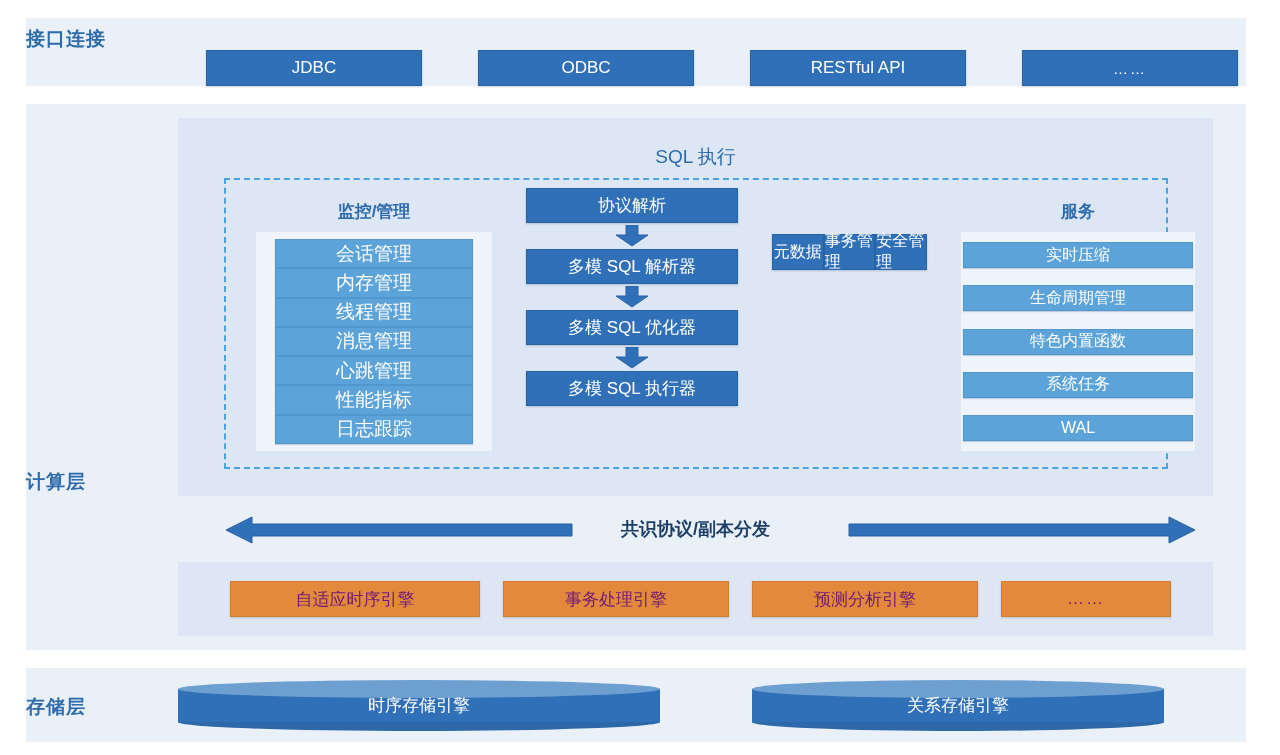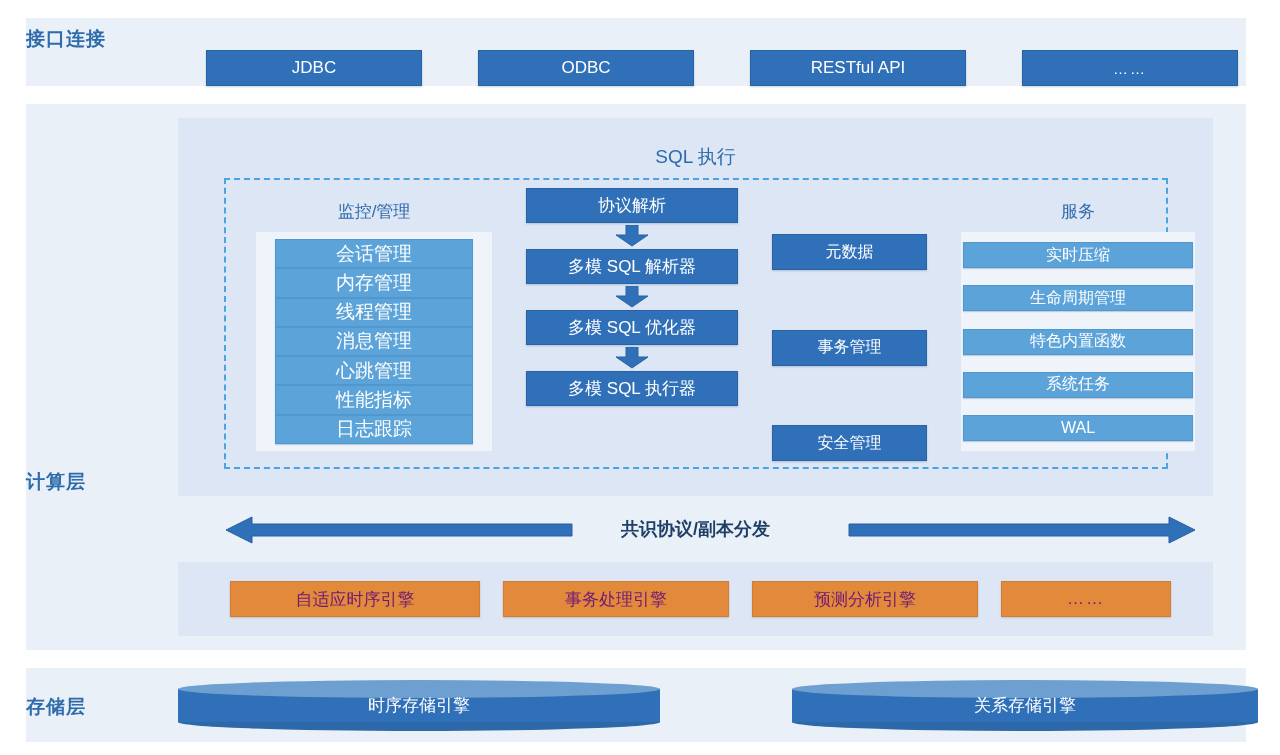--- a/index.html
+++ b/index.html
@@ -107,21 +107,21 @@
     top: 60px;
     width: 944px;
     height: 291px;
     border: 2px dashed #4ba3e3;
     box-sizing: border-box;
   }
 
   .col-title {
     position: absolute;
     font-size: 17px;
-    font-weight: normal;
+    font-weight: bold;
     color: #2e6bab;
     text-align: center;
     width: 100%;
     top: 12px;
   }
 
   
   #monitor-col {
     position: absolute;
     left: 30px;
@@ -188,21 +188,21 @@
   .arrow-down svg { display: block; }
 
   
   #core-col {
     position: absolute;
     left: 546px;
     top: 54px;
     width: 155px;
     height: 227px;
     display: flex;
-    flex-direction: column;
+    flex-direction: row;
     justify-content: space-between;
   }
   #core-col .dk-box {
     width: 155px;
     height: 36px;
     font-size: 16px;
   }
 
   
   #service-col {
@@ -332,21 +332,21 @@
     width: 100%;
     height: 50px;
     display: flex;
     align-items: center;
     justify-content: center;
     color: #ffffff;
     font-size: 17px;
     z-index: 3;
   }
   #cyl-ts { left: 152px; width: 466px; padding-left: 16px; }
-  #cyl-rel { left: 766px; width: 466px; }
+  #cyl-rel { left: 726px; width: 412px; }
 </style>
 </head>
 <body>
 
 <div class="layer" id="interface-layer">
   <div class="layer-label">接口连接</div>
   <div class="iface-row">
     <div class="iface-box">JDBC</div>
     <div class="iface-box">ODBC</div>
     <div class="iface-box">RESTful API</div>

